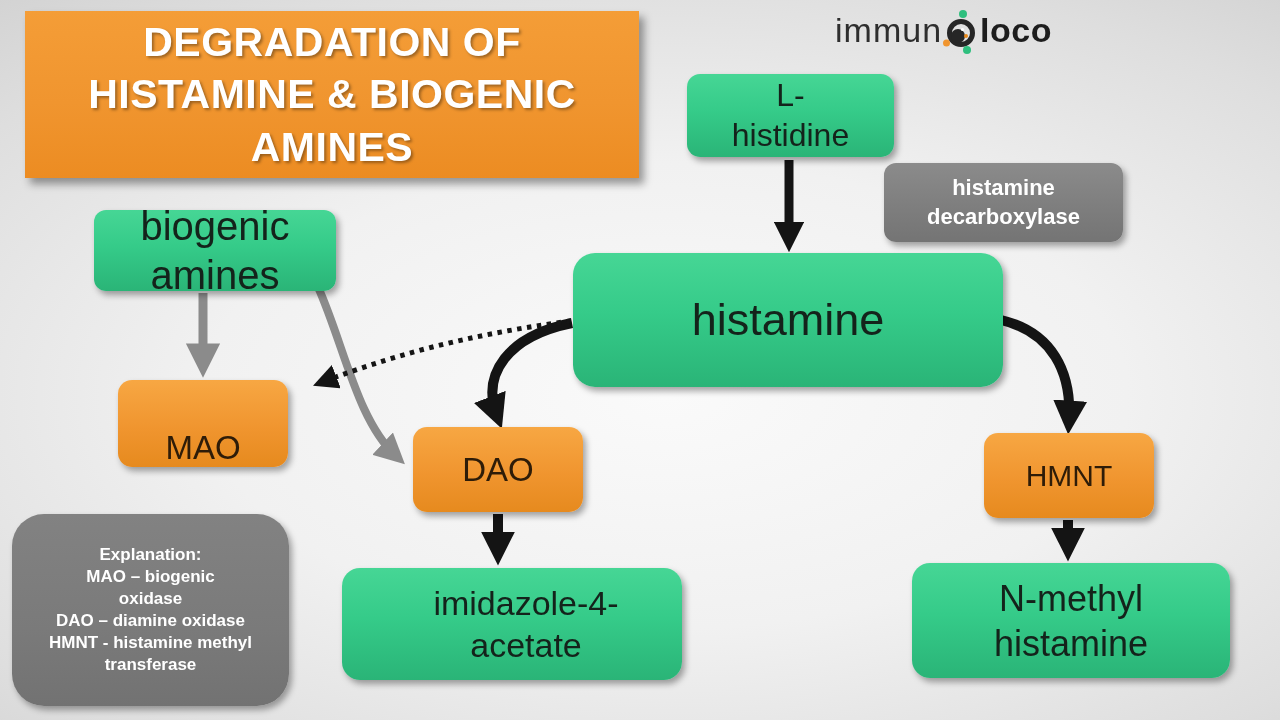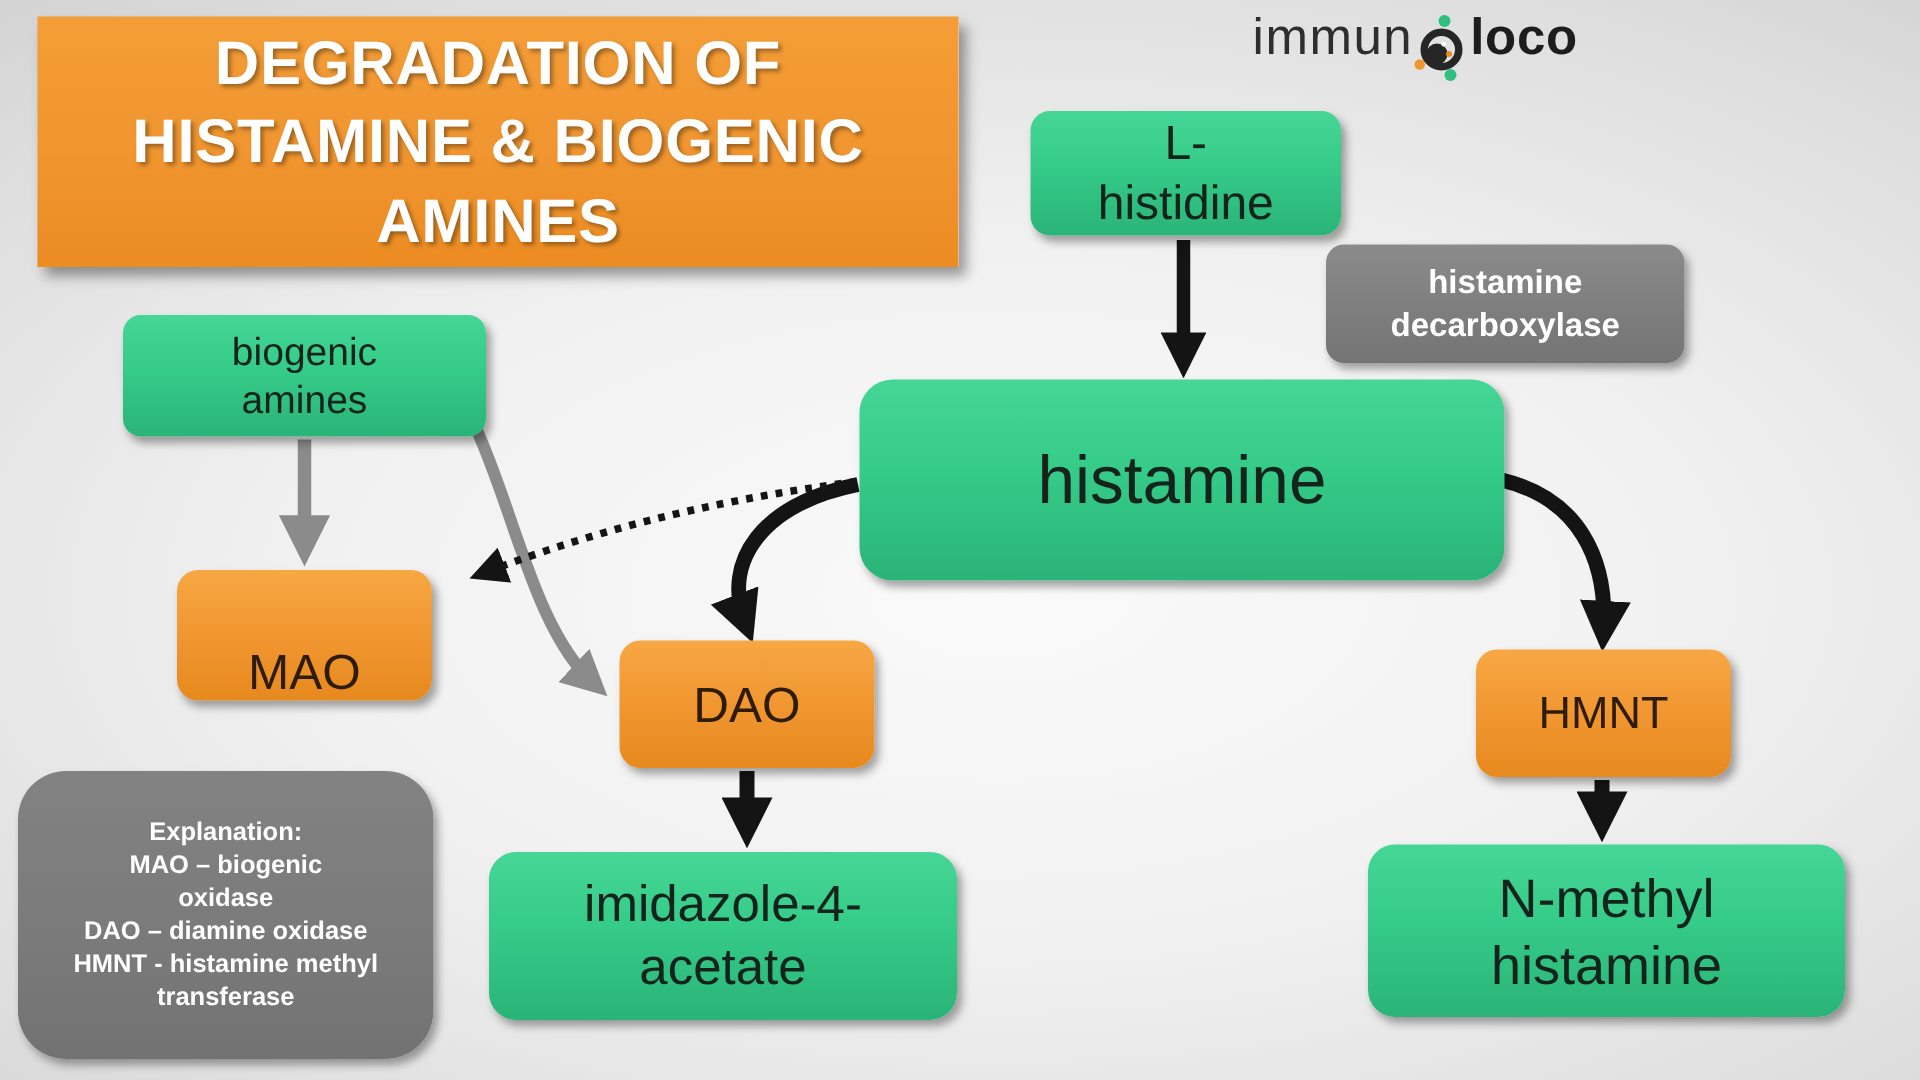--- a/index.html
+++ b/index.html
@@ -21,21 +21,21 @@
   }
   .title-box .t-line{
     color:#ffffff;font-weight:800;font-size:41px;line-height:1.28;
     letter-spacing:0.5px;text-align:center;
     text-shadow:2px 2px 3px rgba(0,0,0,0.35);
   }
 
   
   .logo{
     position:absolute;right:16px;top:6px;height:48px;
-    display:flex;align-items:flex-start;
+    display:flex;align-items:center;
   }
   .logo .lt-light{font-size:34px;font-weight:400;color:#2e2e2e;letter-spacing:1px;}
   .logo .lt-bold{font-size:34px;font-weight:800;color:#1d1d1d;letter-spacing:0.5px;}
   .logo svg{display:block;margin:0 -1px;}
 
   
   .node{
     position:absolute;display:flex;flex-direction:column;
     justify-content:center;align-items:center;
     box-shadow:3px 4px 6px rgba(0,0,0,0.35);
@@ -50,25 +50,25 @@
     color:#2e1c08;
   }
   .gray{
     background:linear-gradient(180deg,#8b8b8b 0%,#7d7d7d 60%,#747474 100%);
     color:#ffffff;
   }
 
   .n-l-histidine{left:687px;top:74px;width:207px;height:83px;border-radius:13px;font-size:32px;line-height:1.22;}
   .n-decarboxylase{left:884px;top:163px;width:239px;height:79px;border-radius:12px;font-size:22px;font-weight:700;line-height:1.3;}
   .n-histamine{left:573px;top:253px;width:430px;height:134px;border-radius:22px;font-size:45px;}
-  .n-biogenic{left:82px;top:210px;width:242px;height:81px;border-radius:12px;font-size:26px;line-height:1.22;align-items:center;}
+  .n-biogenic{left:94px;top:210px;width:242px;height:81px;border-radius:12px;font-size:40px;line-height:1.22;align-items:center;}
   .n-mao{left:118px;top:380px;width:170px;height:87px;border-radius:14px;font-size:33px;justify-content:flex-end;}
   .n-dao{left:413px;top:427px;width:170px;height:85px;border-radius:14px;font-size:33px;}
   .n-hmnt{left:984px;top:433px;width:170px;height:85px;border-radius:14px;font-size:30px;justify-content:center;}
-  .n-imidazole{left:326px;top:568px;width:312px;height:112px;border-radius:18px;font-size:34px;line-height:1.25;}
+  .n-imidazole{left:342px;top:568px;width:312px;height:112px;border-radius:18px;font-size:34px;line-height:1.25;padding-left:28px;}
   .n-nmethyl{left:912px;top:563px;width:318px;height:115px;border-radius:18px;font-size:36px;line-height:1.25;}
 
   
   .explanation{
     position:absolute;left:12px;top:514px;width:277px;height:192px;
     border-radius:32px;
     background:linear-gradient(180deg,#828282 0%,#7a7a7a 60%,#727272 100%);
     box-shadow:3px 4px 6px rgba(0,0,0,0.35);
     display:flex;flex-direction:column;justify-content:center;align-items:center;
     padding:10px 16px;box-sizing:border-box;

